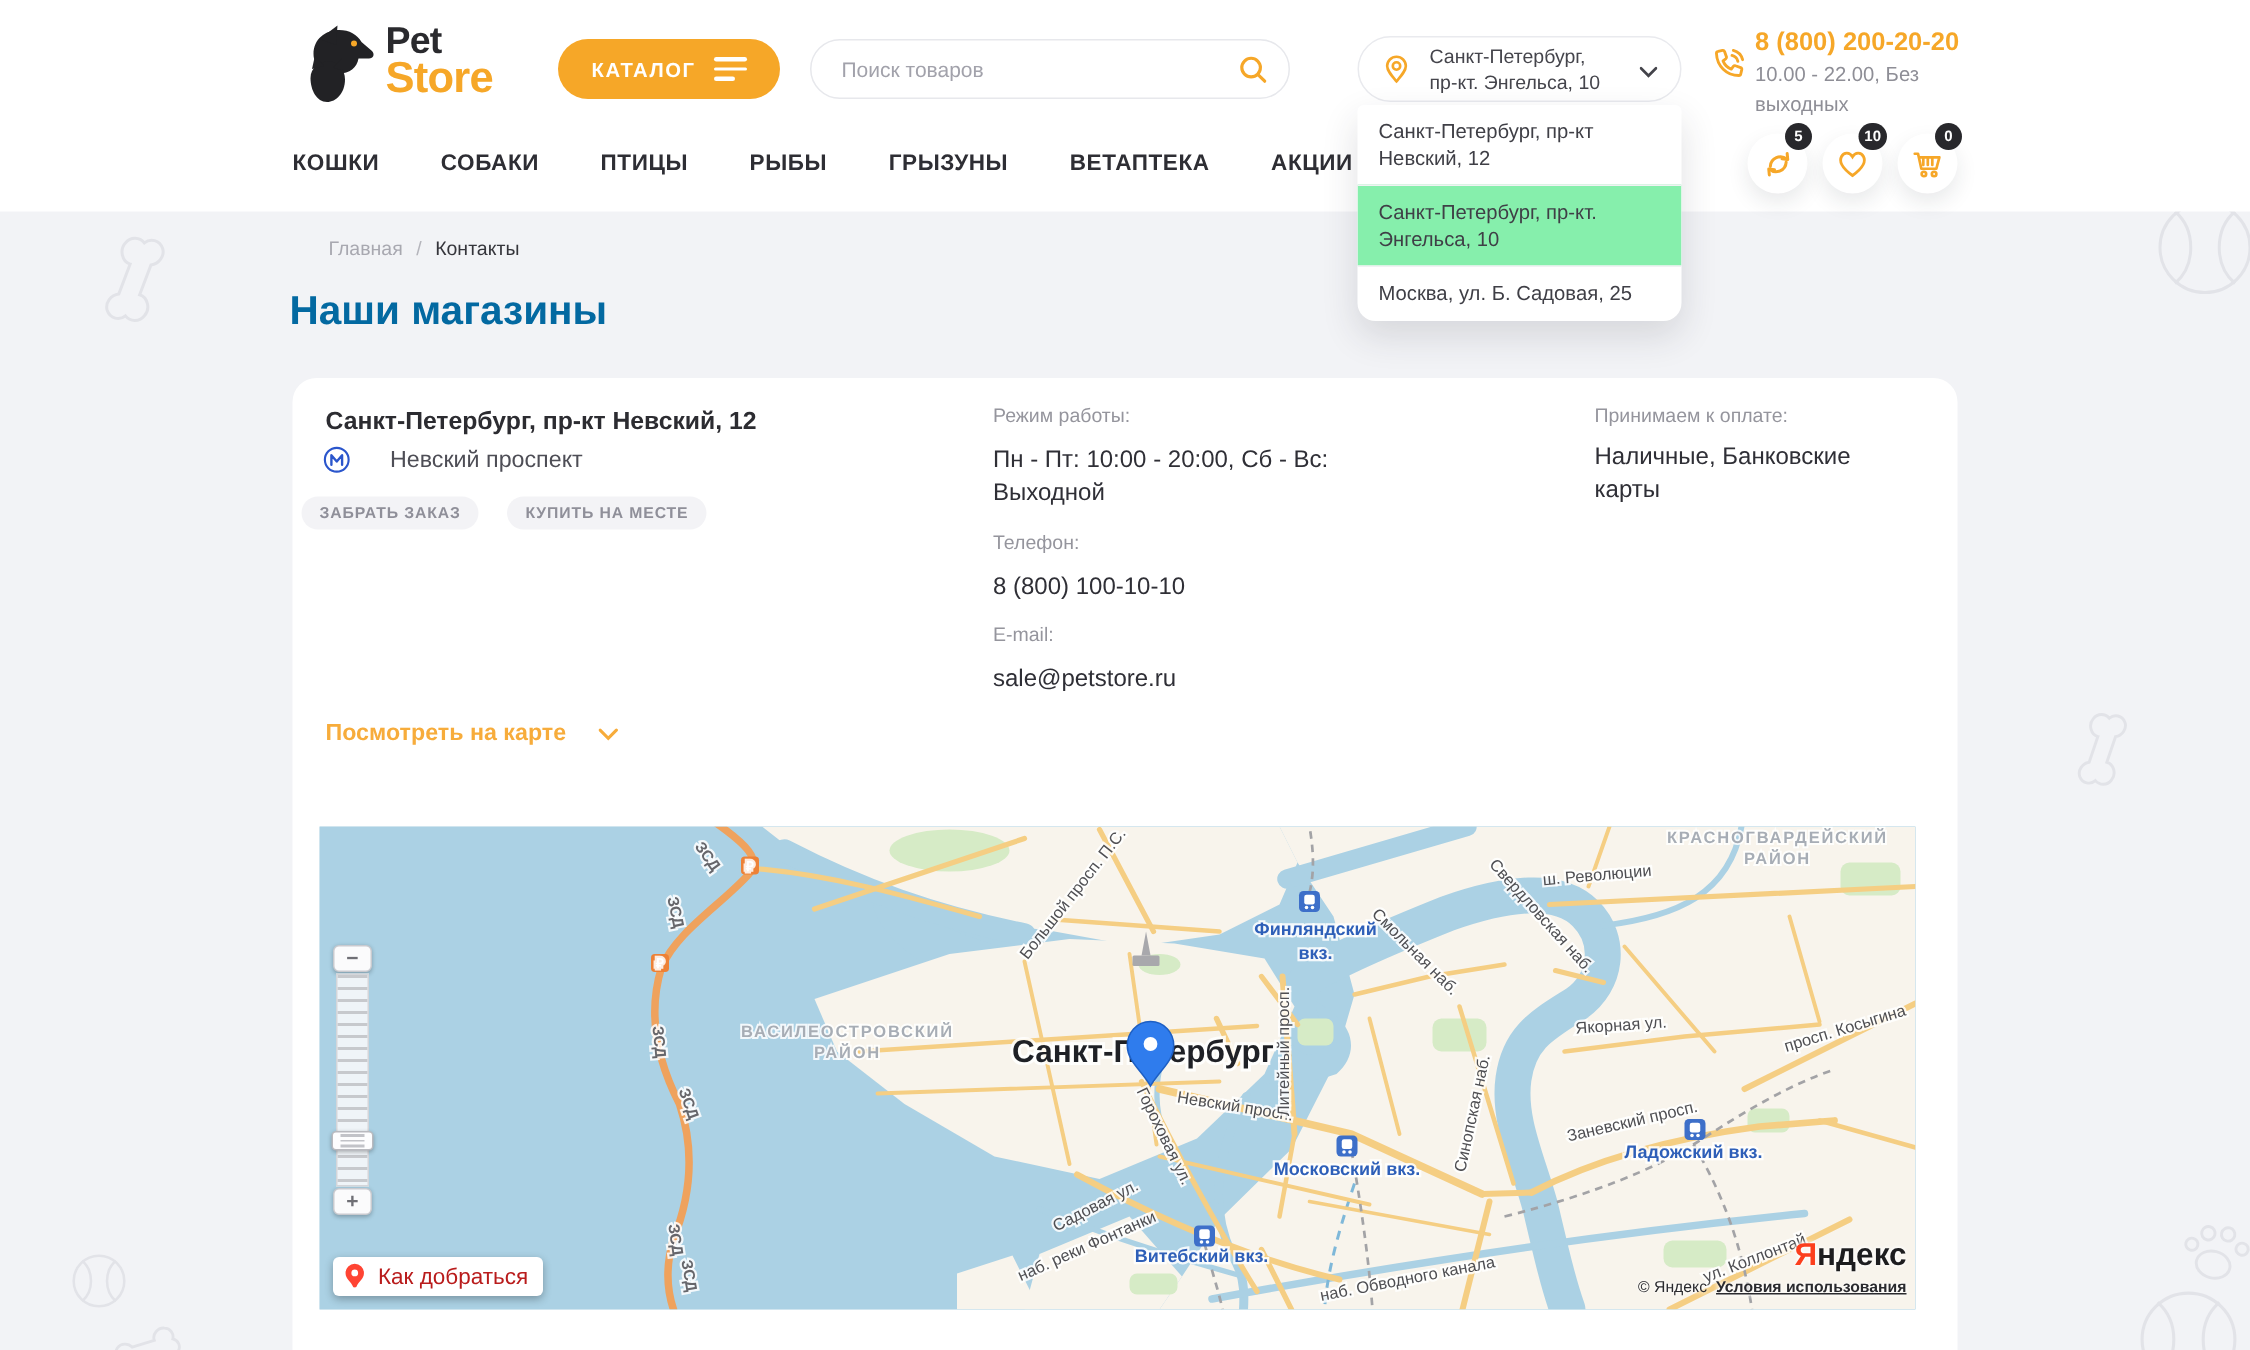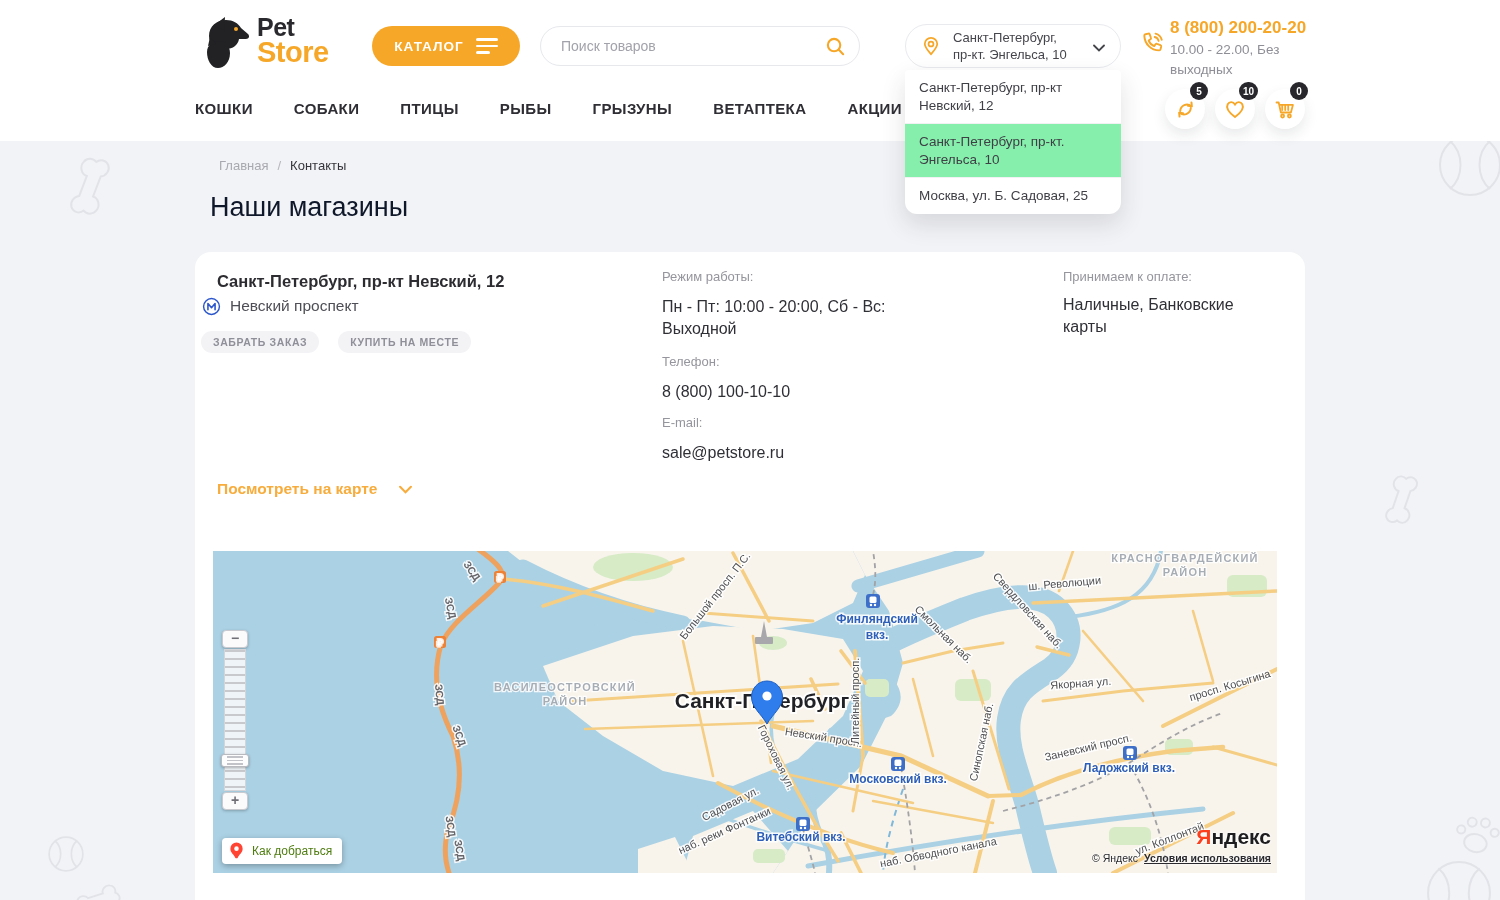--- a/index.html
+++ b/index.html
@@ -56,26 +56,26 @@
     background:#28282C; color:#fff; font-size:10px; font-weight:700; display:flex; align-items:center; justify-content:center; }
 
   .main-nav { position:absolute; left:195px; top:100px; display:flex; gap:41px; list-style:none; }
   .main-nav li { font-size:15px; font-weight:700; letter-spacing:0.4px; color:#2E2E34; cursor:pointer; white-space:nowrap; }
 
   
   .crumbs { position:absolute; left:195px; top:158px; font-size:13px; display:flex; gap:9px; z-index:5;margin-left:24px; }
   .crumb-home { color:#A8A8B0; cursor:pointer; }
   .crumb-sep { color:#B5B5BC; }
   .crumb-cur { color:#35353B; }
-  .page-title { position:absolute; left:210px; top:192px; font-size:27px; font-weight:400; color:#0f172a; z-index:5; }
+  .page-title { position:absolute; left:193px; top:192px; font-size:27px; font-weight:700; color:#0369a1; z-index:5; }
 
   
   .card { position:absolute; left:195px; top:252px; width:1110px; height:700px; background:#fff; border-radius:16px; z-index:5; }
   .store-name { position:absolute; left:22px; top:20px; font-size:16.5px; font-weight:600; color:#2C2C31; }
-  .metro-row { position:absolute; left:7px; top:45px; display:flex; gap:9px; }
+  .metro-row { position:absolute; left:20px; top:45px; display:flex; align-items:center; gap:26px; }
   .metro-label { font-size:15.5px; color:#4E4E56; }
   .tags { position:absolute; left:6px; top:79px; display:flex; gap:19px; }
   .tag { height:22px; padding:0 12px; border-radius:11px; background:#F3F3F6; color:#8F8F99; font-size:10.5px;
     font-weight:600; letter-spacing:0.6px; display:flex; align-items:center; }
   .flabel { position:absolute; font-size:13px; color:#95959D; }
   .fvalue { position:absolute; font-size:16px; line-height:1.35; color:#2F2F36; }
   .map-toggle { position:absolute; left:22px; top:228px; display:flex; align-items:center; gap:22px; cursor:pointer; }
   .map-toggle span { font-size:15.5px; font-weight:600; color:#F7AC3B; }
 
   
@@ -94,21 +94,21 @@
     text-align:center; cursor:pointer; }
   .zticks { position:relative; width:22px; height:142px; margin:1px 0 1px 2px; background:rgba(250,250,251,0.85);
     border:1px solid #D4D5D9; background-image:repeating-linear-gradient(to bottom, #C7C9CD 0 2px, transparent 2px 8px); }
   .zhandle { position:absolute; left:-4px; top:104px; width:28px; height:13px; background:#FDFDFE; border:1px solid #B9BABF;
     border-radius:3px; box-shadow:0 1px 3px rgba(0,0,0,0.3); cursor:grab;
     display:flex; flex-direction:column; justify-content:center; gap:2px; padding:0 5px; }
   .zhandle i { display:block; height:1.5px; background:#C2C3C8; }
 
   .directions { position:absolute; left:9px; top:287px; height:26px; background:#fff; border-radius:4px;
     box-shadow:0 2px 6px rgba(0,0,0,0.3); display:flex; align-items:center; padding:0 10px 0 6px; gap:7px; cursor:pointer; z-index:4; }
-  .directions span { font-size:12px; color:#4d7c0f; }
+  .directions span { font-size:15px; color:#b91c1c; }
 
   .ya-logo { position:absolute; right:6px; top:274px; font-size:21px; font-weight:700; z-index:4; cursor:pointer;
     text-shadow:0 0 3px #fff, 0 0 3px #fff; }
   .ya-logo .red { color:#FC3F1D; } .ya-logo .blk { color:#1D1D1F; }
   .ya-copy { position:absolute; right:6px; top:301px; font-size:10.5px; color:#2A2A2E; z-index:4;
     text-shadow:0 0 3px #fff, 0 0 3px #fff; display:flex; gap:6px; }
   .ya-copy .terms { text-decoration:underline; cursor:pointer;font-weight:bold; }
 </style>
 </head>
 <body>

